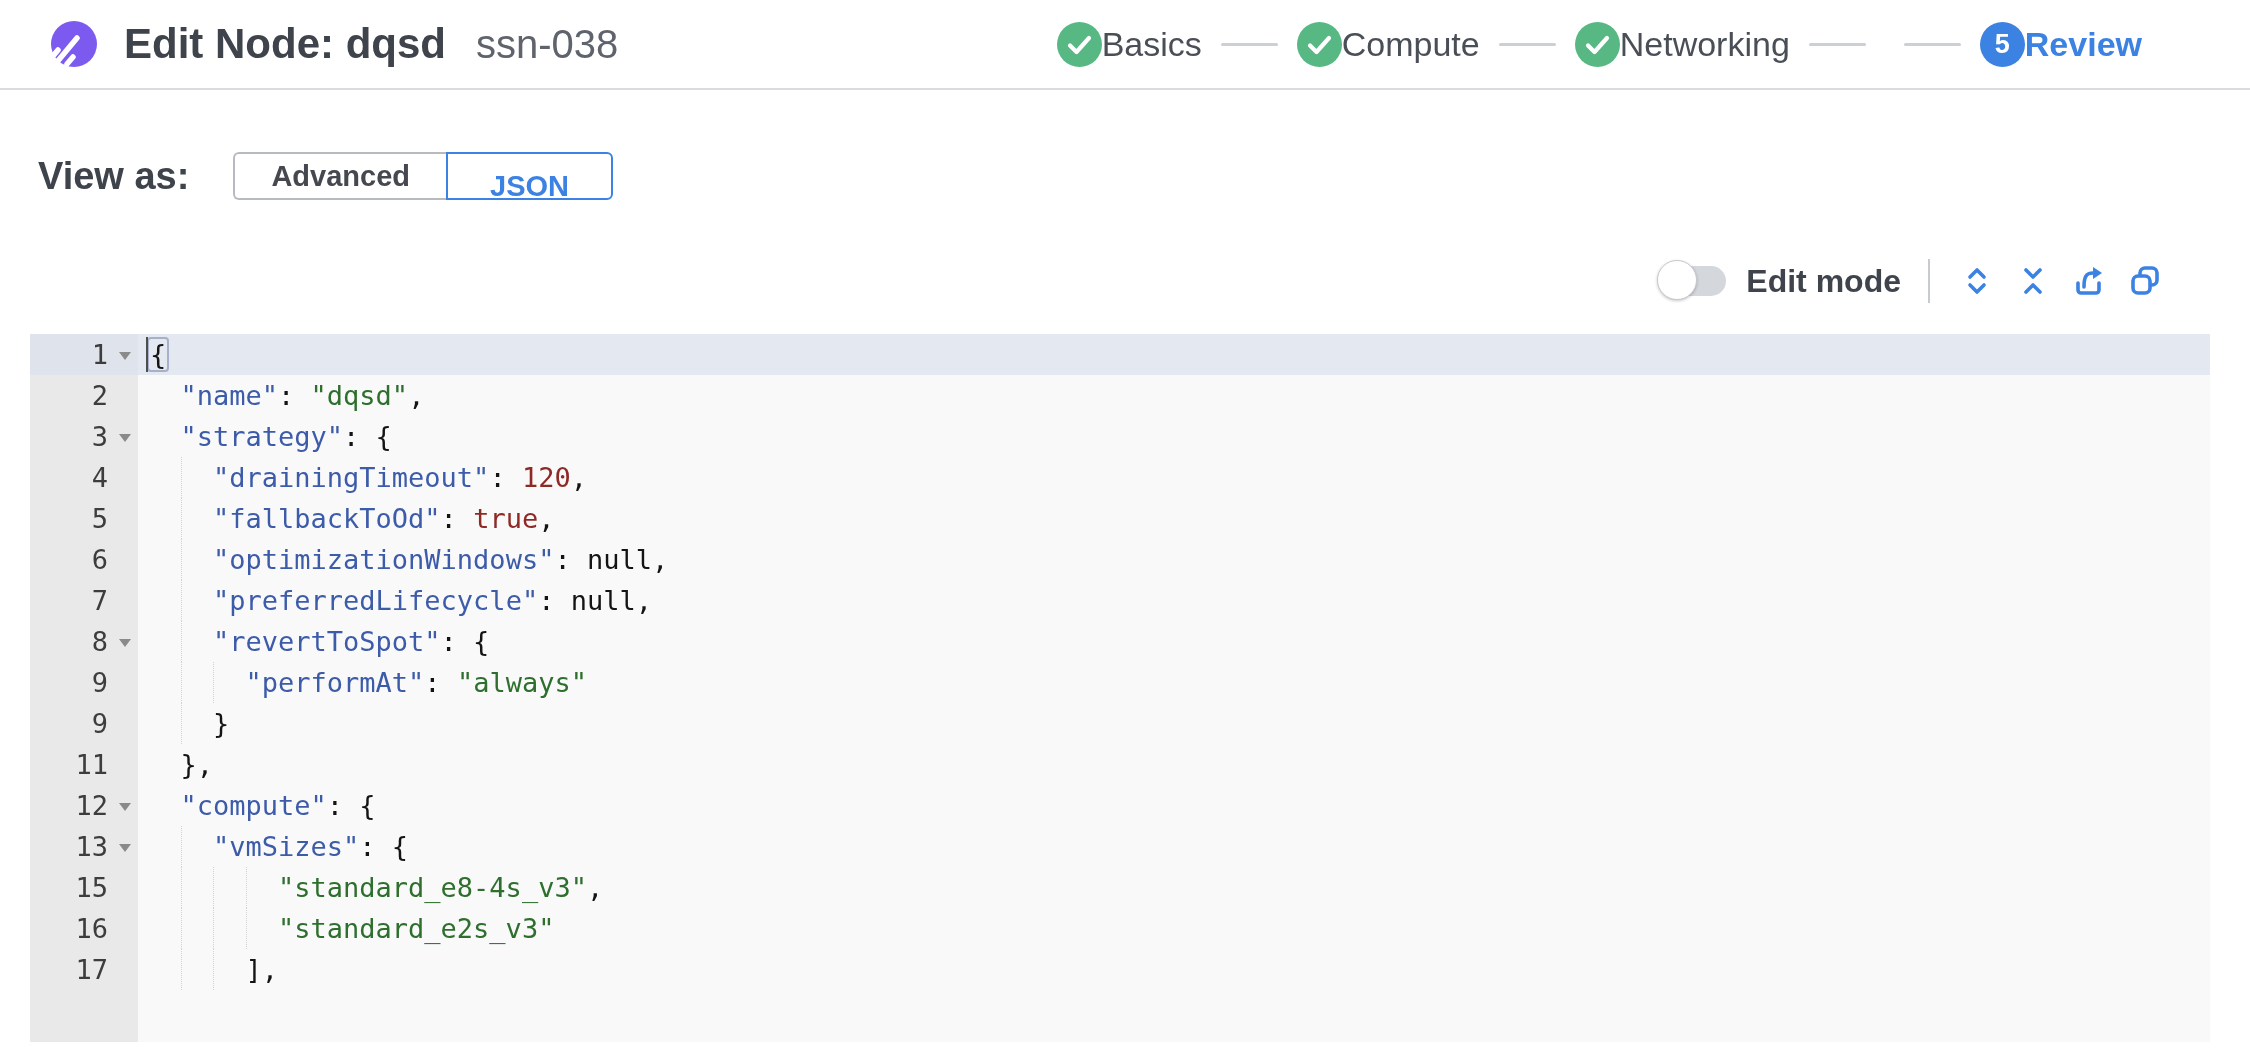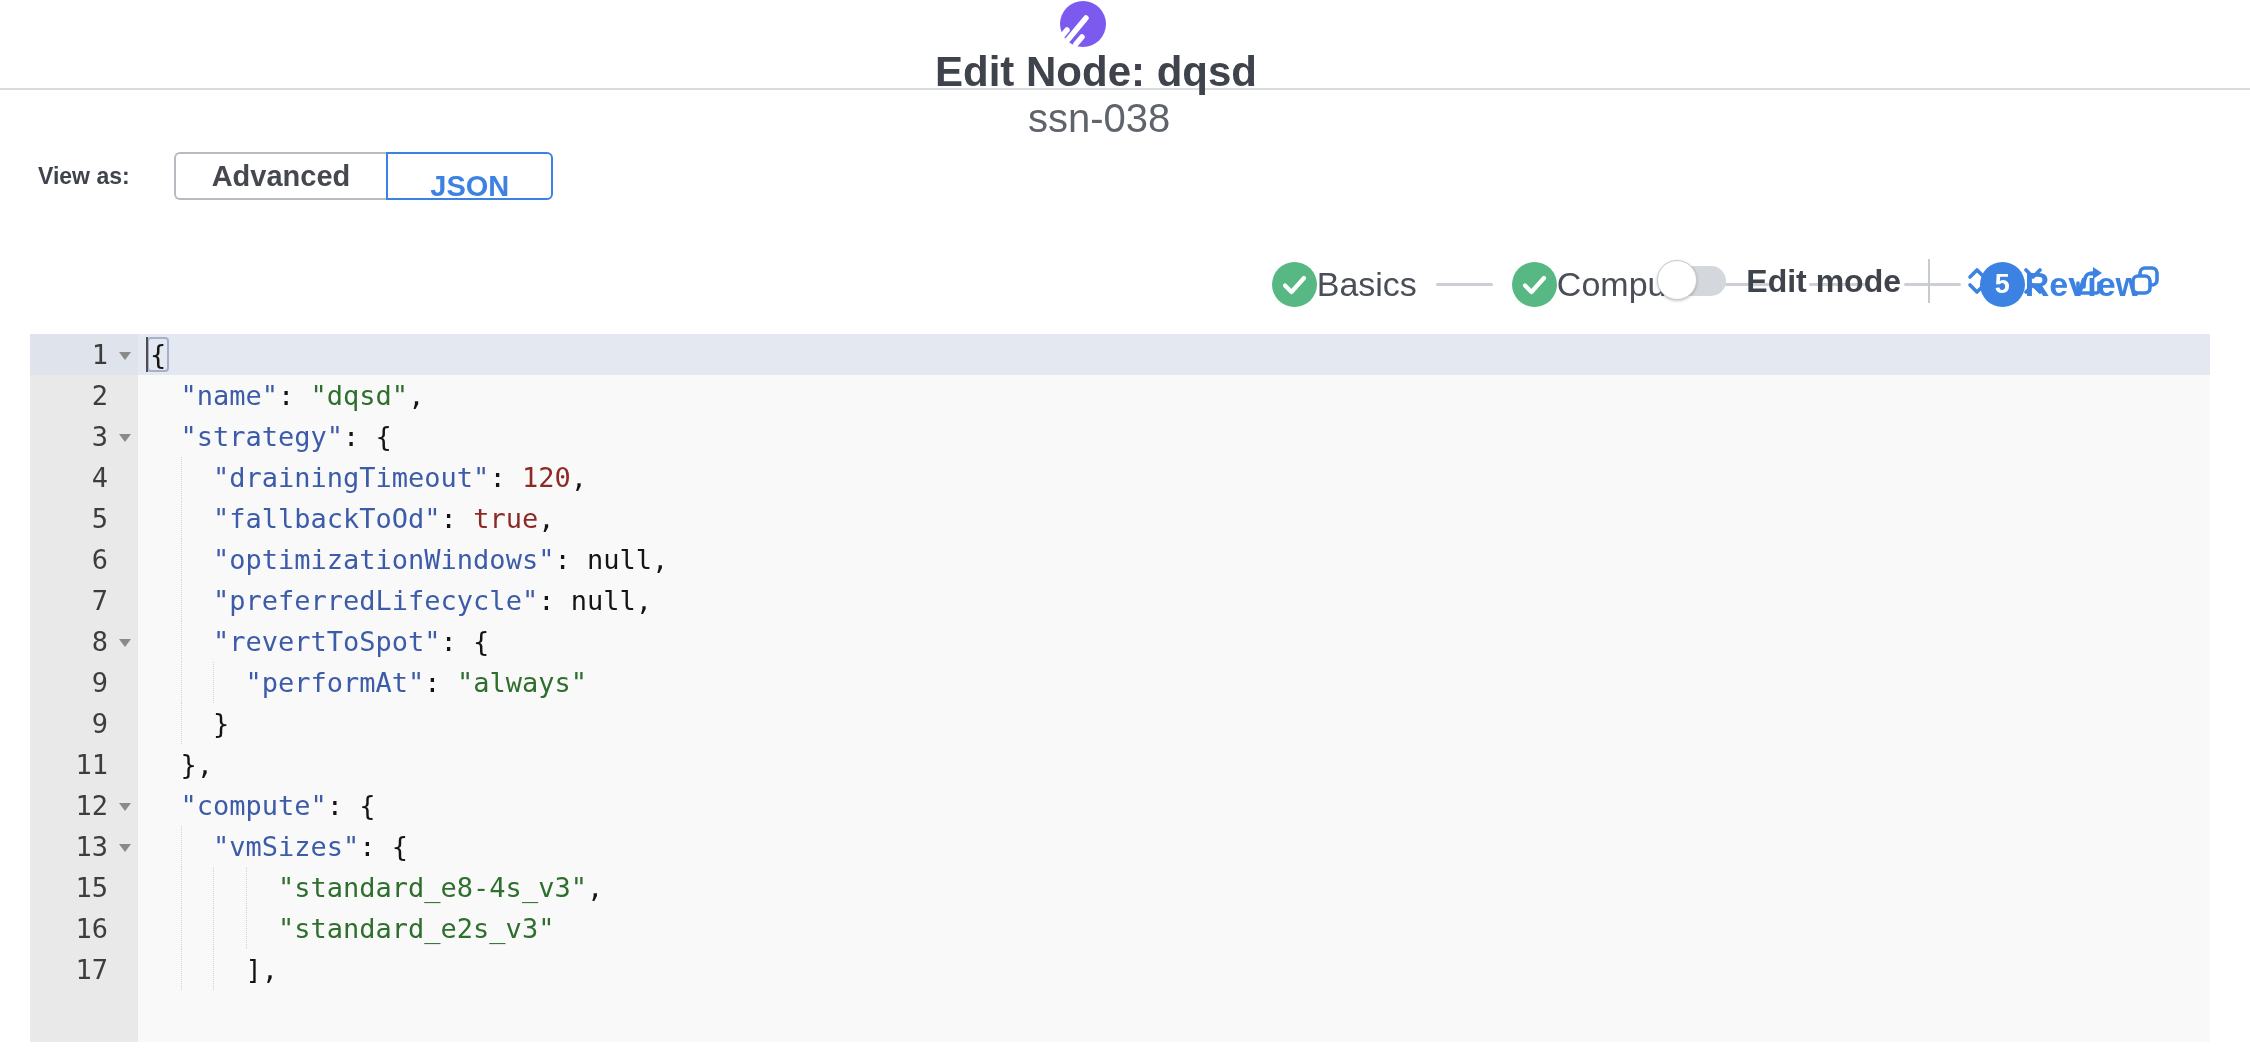--- a/index.html
+++ b/index.html
@@ -14,39 +14,39 @@
     --ui-mid:#4a4f57;
   }
   *{margin:0;padding:0;box-sizing:border-box;}
   html,body{width:2250px;height:1048px;background:#fff;overflow:hidden;
     font-family:"Liberation Sans",sans-serif;}
   body{position:relative;}
 
   
   .header{position:absolute;left:0;top:0;width:2250px;height:90px;background:#fff;
     border-bottom:2px solid #d9dbde;display:flex;align-items:center;
-    padding:0 108px 0 50px;flex-direction:column;}
+    padding:0 108px 0 50px;}
   .logo{width:48px;height:48px;flex:0 0 48px;margin-right:26px;}
   .title{font-size:42px;font-weight:700;color:var(--ui-dark);white-space:nowrap;}
   .subtitle{font-size:40px;font-weight:400;color:#5f646c;margin-left:30px;
     width:166px;overflow:hidden;white-space:nowrap;flex:0 0 166px;}
   .stepper{margin-left:auto;display:flex;align-items:center;}
   .step{display:flex;align-items:center;cursor:pointer;}
   .step-icon{width:45px;height:45px;display:block;}
   .chk-bg{fill:var(--success);}
   .chk-mark{fill:none;stroke:#fff;stroke-width:4.2;stroke-linecap:round;stroke-linejoin:round;}
   .step-label{font-size:34px;color:var(--ui-mid);white-space:nowrap;}
   .step.current .step-label{color:var(--accent);font-weight:700;}
   .step-num{width:45px;height:45px;border-radius:50%;background:var(--accent);color:#fff;
     font-size:27px;font-weight:700;display:flex;align-items:center;justify-content:center;}
   .connector{width:57px;height:3px;background:#ccd0d5;margin:0 19px;border-radius:2px;}
 
   
   .viewas{position:absolute;left:38px;top:152px;display:flex;align-items:center;}
-  .viewas-label{font-size:23px;font-weight:700;color:var(--ui-dark);margin-right:44px;}
+  .viewas-label{font-size:38px;font-weight:700;color:var(--ui-dark);margin-right:44px;}
   .seg{display:flex;}
   .seg-btn{height:48px;background:#fff;font-family:"Liberation Sans",sans-serif;
     font-size:29px;font-weight:700;color:#45494f;border:2px solid #b7bbc1;
     padding:0 36px;cursor:pointer;}
   .seg-btn:first-child{border-radius:6px 0 0 6px;border-right:none;}
   .seg-btn.active{border:2px solid var(--accent);color:var(--accent);
     border-radius:0 6px 6px 0;padding:16px 42px;}
 
   
   .toolbar{position:absolute;right:85px;top:257px;height:48px;display:flex;align-items:center;}
@@ -112,20 +112,27 @@
       </div>
       <div class="connector"></div>
       <div class="step">
         <span class="step-icon"><svg width="45" height="45" viewBox="0 0 45 45">
             <circle cx="22.5" cy="22.5" r="22.5" class="chk-bg"></circle>
             <polyline points="13,23.5 19.5,30 32,16" class="chk-mark"></polyline>
           </svg></span>
         <span class="step-label">Compute</span>
       </div>
       <div class="connector"></div>
+      <div class="step">
+        <span class="step-icon"><svg width="45" height="45" viewBox="0 0 45 45">
+            <circle cx="22.5" cy="22.5" r="22.5" class="chk-bg"></circle>
+            <polyline points="13,23.5 19.5,30 32,16" class="chk-mark"></polyline>
+          </svg></span>
+        <span class="step-label">Networking</span>
+      </div>
       <div class="connector"></div>
       <div class="connector"></div>
       <div class="step current">
         <span class="step-num">5</span>
         <span class="step-label">Review</span>
       </div>
     </div>
 </div>
 
 <div class="viewas">

